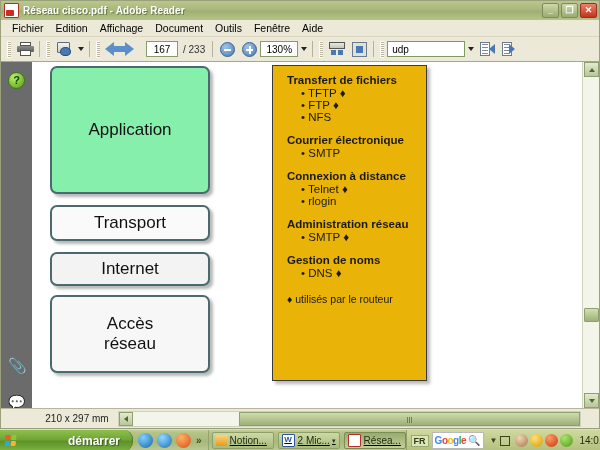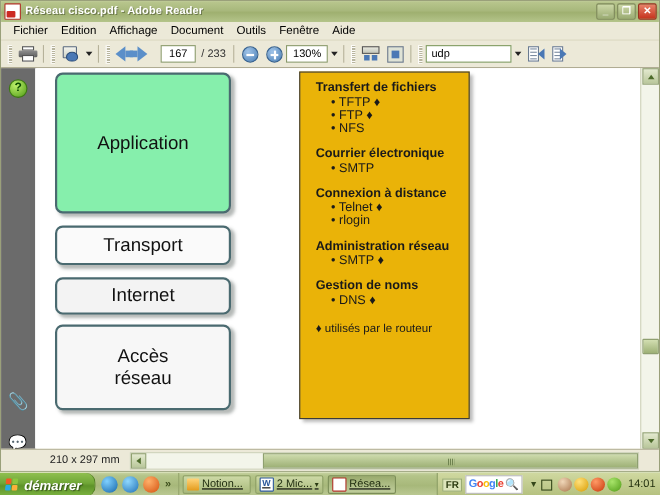--- a/index.html
+++ b/index.html
@@ -257,21 +257,21 @@
     border-radius:0 9px 9px 0;
     display:flex;align-items:center;
     box-sizing:border-box;
   }
   .flag{width:13px;height:12px;margin-right:4px;position:relative;transform:skewX(-6deg);}
   .flag i{position:absolute;width:5px;height:5px;border-radius:1px;}
   .flag i:nth-child(1){left:0;top:0;background:#f15a24;}
   .flag i:nth-child(2){left:6px;top:0;background:#8cc63f;}
   .flag i:nth-child(3){left:0;top:6px;background:#29abe2;}
   .flag i:nth-child(4){left:6px;top:6px;background:#fbb03b;}
-  .start-label{font-size:12px;font-style:italic;font-weight:bold;color:#fff;text-shadow:1px 1px 1px rgba(40,60,20,.7);}
+  .start-label{font-size:12px;font-weight:bold;color:#fff;text-shadow:1px 1px 1px rgba(40,60,20,.7);margin-left:46px;}
 
   .qlaunch{display:flex;align-items:center;height:21px;padding:0 3px;border-right:1px solid #94a56c;}
   .ql{width:15px;height:15px;margin:0 2px;border-radius:50%;}
   .ql1{background:radial-gradient(circle at 35% 30%,#7fd0ff,#1565a8);}
   .ql2{background:radial-gradient(circle at 35% 30%,#8fd8ff,#1f6fb5);}
   .ql3{background:radial-gradient(circle at 35% 30%,#ffb06a,#d4510f);}
   .qlmore{font-size:10px;color:#3d4f1d;font-weight:bold;margin:0 3px;}
 
   .tasks{display:flex;align-items:center;flex:1 1 auto;height:21px;padding-left:3px;gap:4px;text-decoration:underline;}
   .task{

